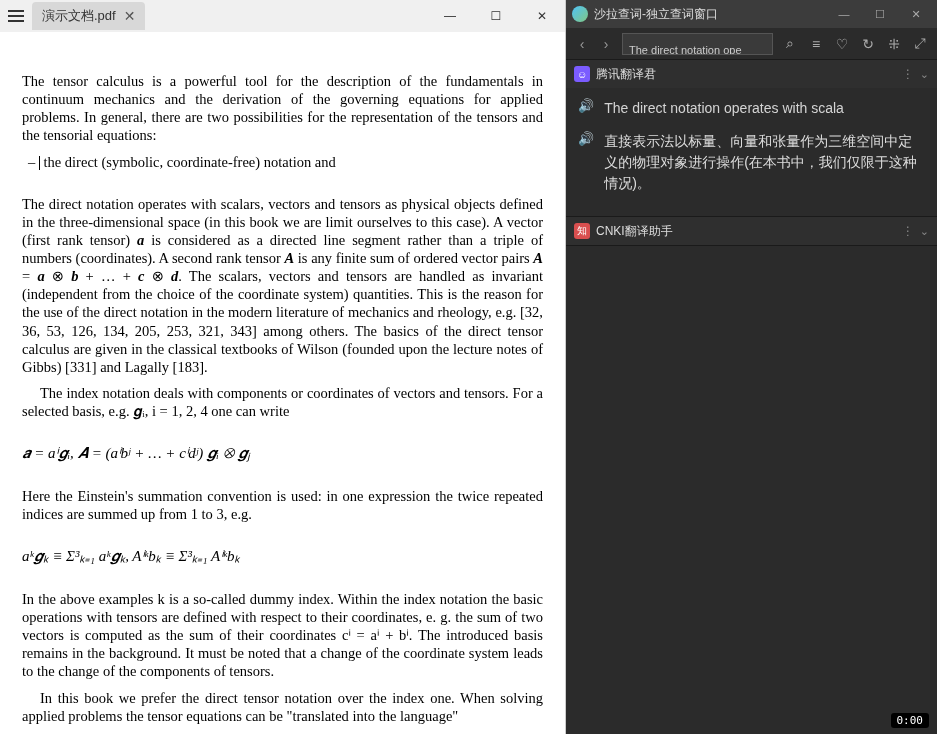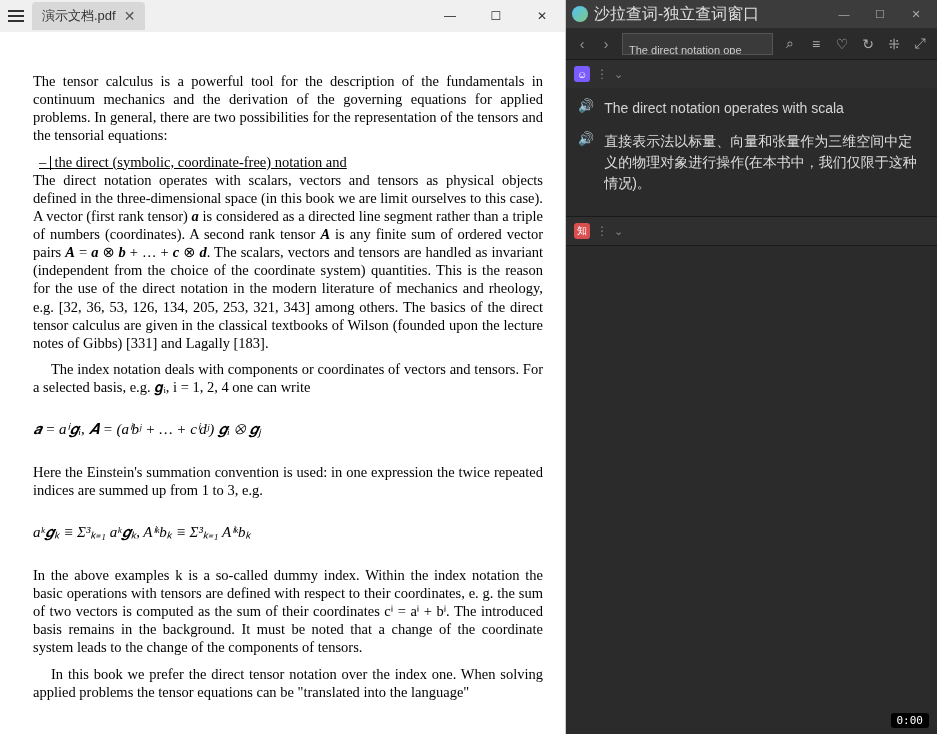--- a/index.html
+++ b/index.html
@@ -9,32 +9,32 @@
 .left-titlebar { height: 32px; display: flex; align-items: center; background: #f0f0f0; }
 .hamburger { width: 24px; height: 24px; margin: 0 4px; display: flex; flex-direction: column; justify-content: center; gap: 3px; padding: 4px; cursor: pointer; }
 .hamburger span { height: 2px; background: #333; }
 .tab { display: flex; align-items: center; background: #d8d8d8; height: 28px; padding: 0 10px; border-radius: 4px 4px 0 0; flex: 0 0 auto; max-width: 340px; gap: 8px; }
 .tab-title { font-size: 13px; color: #333; flex: 1; overflow: hidden; white-space: nowrap; }
 .tab-close { font-size: 14px; color: #555; cursor: pointer; }
 .spacer { flex: 1; }
 .win-controls { display: flex; gap: 0; }
 .win-btn { width: 46px; height: 32px; display: flex; align-items: center; justify-content: center; color: #333; cursor: pointer; font-size: 12px; }
 
-.pdf-content { flex: 1; overflow: auto; padding: 40px 22px 20px 33px; font-family: "Times New Roman", serif; font-size: 14.5px; color: #000; line-height: 1.25; text-align: justify; }
+.pdf-content { flex: 1; overflow: auto; padding: 40px 22px 20px 22px; font-family: "Times New Roman", serif; font-size: 14.5px; color: #000; line-height: 1.25; text-align: justify; }
 .pdf-content .para { margin-bottom: 8px; }
-.pdf-content ul { list-style: none; margin: 6px 0 0 6px; text-decoration: underline; }
+.pdf-content ul { list-style: none; margin: 6px 0 24px 6px; }
 .pdf-content li::before { content: "– "; }
 .pdf-content .indent { text-indent: 18px; }
 .eq { font-style: italic; margin: 24px 0; font-size: 15px; }
 .cursor-i { display:inline-block; width:1px; height:14px; border-left:1px solid #000; vertical-align:middle; position:relative; }
 
 .right-panel { width: 371px; height: 734px; display: flex; flex-direction: column; background: #2b2b2b; color: #ddd; position: relative; }
 .right-titlebar { height: 28px; background: #3c3c3c; display: flex; align-items: center; padding: 0 6px; gap: 6px; }
 .app-icon { width: 16px; height: 16px; background: linear-gradient(135deg,#4fc3f7,#81c784); border-radius: 50%; }
-.right-title { font-size: 16px; color: #ddd; flex: 1; }
+.right-title { font-size: 12px; color: #ddd; flex: 1; }
 .rwin-btn { width: 30px; height: 28px; display: flex; align-items: center; justify-content: center; color: #aaa; cursor: pointer; font-size: 11px; }
 
 .right-toolbar { height: 32px; background: #2b2b2b; display: flex; align-items: center; padding: 0 8px; gap: 8px; border-bottom: 1px solid #1a1a1a; }
 .nav-arrow { color: #999; cursor: pointer; font-size: 14px; width: 16px; text-align: center; }
 .search-box { flex: 1; height: 20px; background: #3a3a3a; border: 1px solid #555; color: #ccc; font-size: 11px; padding: 10px 6px; overflow: hidden; white-space: nowrap; }
 .tool-icon { width: 18px; color: #aaa; cursor: pointer; text-align: center; font-size: 14px; }
 
 .trans-section { border-bottom: 1px solid #1a1a1a; }
 .trans-header { display: flex; align-items: center; height: 28px; padding: 0 8px; gap: 6px; background: #2f2f2f; cursor: pointer; }
 .provider-icon { width: 16px; height: 16px; border-radius: 3px; display: flex; align-items: center; justify-content: center; font-size: 10px; color: #fff; }
@@ -105,37 +105,39 @@
     <div class="tool-icon">≡</div>
     <div class="tool-icon">♡</div>
     <div class="tool-icon">↻</div>
     <div class="tool-icon">⁜</div>
     <div class="tool-icon">⤢</div>
   </div>
 
   <div class="trans-section">
     <div class="trans-header">
       <div class="provider-icon tencent">☺</div>
+      <div class="provider-name">腾讯翻译君</div>
       <div class="more-dots">⋮</div>
       <div class="chevron">⌄</div>
     </div>
     <div class="trans-body">
       <div class="trans-line">
         <span class="speaker">🔊</span>
         <span class="trans-text en">The direct notation operates with scala</span>
       </div>
       <div class="trans-line">
         <span class="speaker">🔊</span>
         <span class="trans-text">直接表示法以标量、向量和张量作为三维空间中定义的物理对象进行操作(在本书中，我们仅限于这种情况)。</span>
       </div>
     </div>
   </div>
 
   <div class="trans-section">
     <div class="trans-header">
       <div class="provider-icon cnki">知</div>
+      <div class="provider-name">CNKI翻译助手</div>
       <div class="more-dots">⋮</div>
       <div class="chevron">⌄</div>
     </div>
   </div>
 
   <div class="timer">0:00</div>
 </div>
 
 </body></html>

